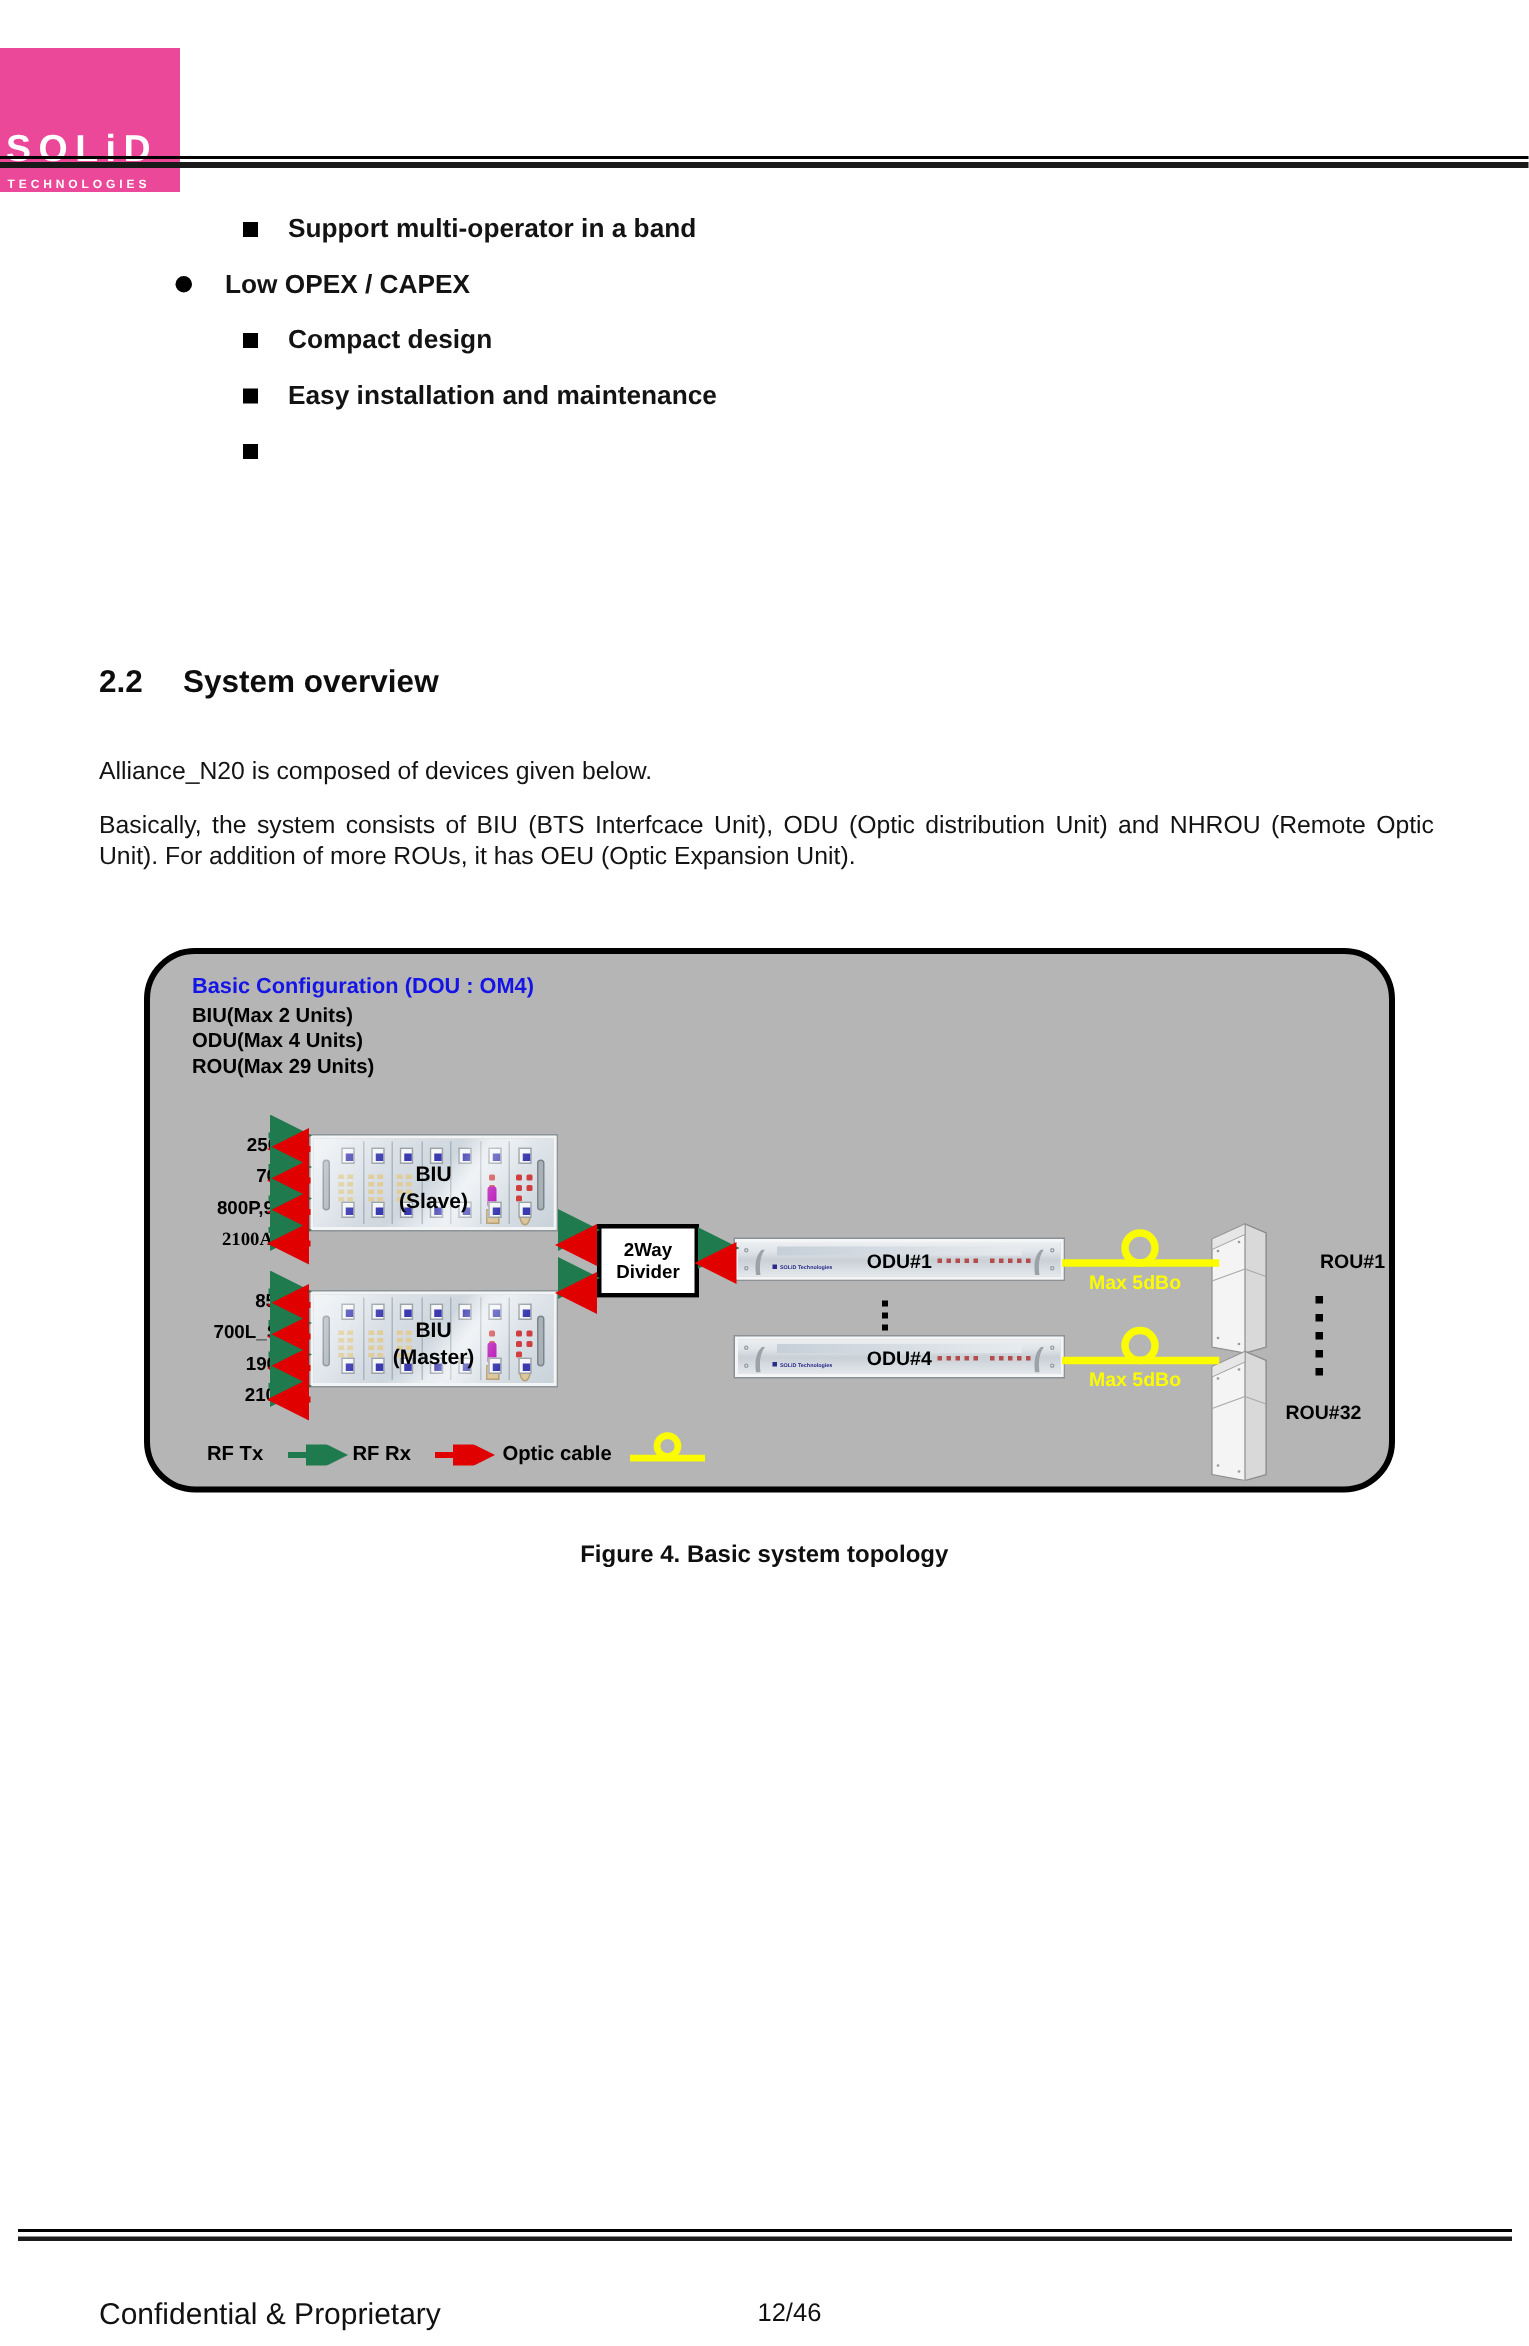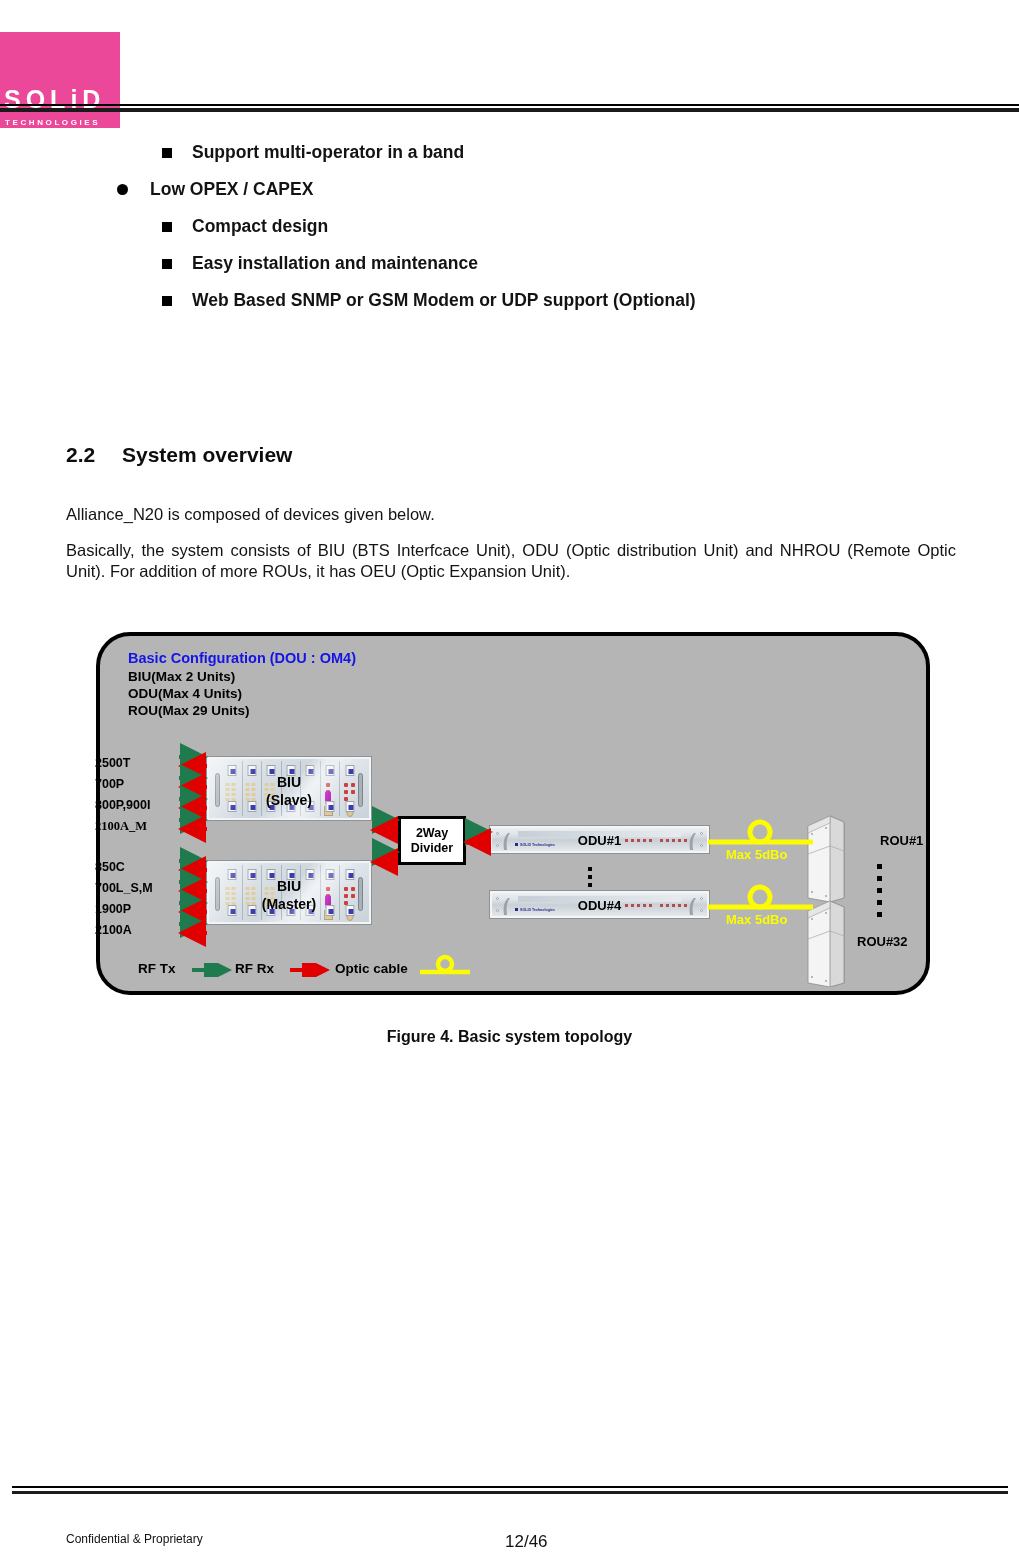--- a/index.html
+++ b/index.html
@@ -190,20 +190,21 @@
   .biu-sheen {
     position: absolute; left:0; top:0; right:0; bottom:0;
     background: linear-gradient(118deg, rgba(255,255,255,.45) 0%, rgba(255,255,255,0) 30%,
                 rgba(255,255,255,0) 52%, rgba(255,255,255,.42) 62%, rgba(255,255,255,0) 78%);
     pointer-events:none;
   }
 
   
   .band-label {
     position: absolute;
+    text-align: right;
     font-size: 12.5px; font-weight: bold; color: #000;
     white-space: nowrap;
     width: 105px;
   }
 
   
   #arrow-layer { position: absolute; left:0; top:0; width: 834px; height: 363px; pointer-events: none; }
 
   
   #divider {
@@ -292,21 +293,21 @@
   
   #fig-caption {
     position: absolute; left: 0; top: 1028px; width: 1019px;
     text-align: center;
     font-size: 16px; font-weight: bold; color: #0f0f0f;
   }
   .foot-rule-a { position: absolute; left: 12px; top: 1486px; width: 996px; height: 2px; background: #000; }
   .foot-rule-b { position: absolute; left: 12px; top: 1491px; width: 996px; height: 3px; background: #1c1c1c; }
   #foot-left {
     position: absolute; left: 66px; top: 1532px;
-    font-size: 12px; color: #111; white-space: nowrap;
+    font-size: 20px; color: #111; white-space: nowrap;
   }
   #foot-page {
     position: absolute; left: 505px; top: 1532px;
     font-size: 17px; color: #111; white-space: nowrap;
   }
 </style>
 </head>
 <body>
 
 <div id="header">
@@ -330,21 +331,20 @@
   <div class="li lvl2">
     <span class="mark-sq"></span>
     <span>Compact design</span>
   </div>
   <div class="li lvl2">
     <span class="mark-sq"></span>
     <span>Easy installation and maintenance</span>
   </div>
   <div class="li lvl2">
     <span class="mark-sq"></span>
-    <span>Web Based SNMP or GSM Modem or UDP support (Optional)</span>
   </div>
 </div>
 
 <div id="sec-heading">
   <span class="num">2.2</span><span>System overview</span>
 </div>
 
 <div class="para" id="para1">Alliance_N20 is composed of devices given below.</div>
 <div class="para" id="para2">Basically, the system consists of BIU (BTS Interfcace Unit), ODU (Optic distribution Unit) and NHROU (Remote Optic Unit). For addition of more ROUs, it has OEU (Optic Expansion Unit).</div>
 

